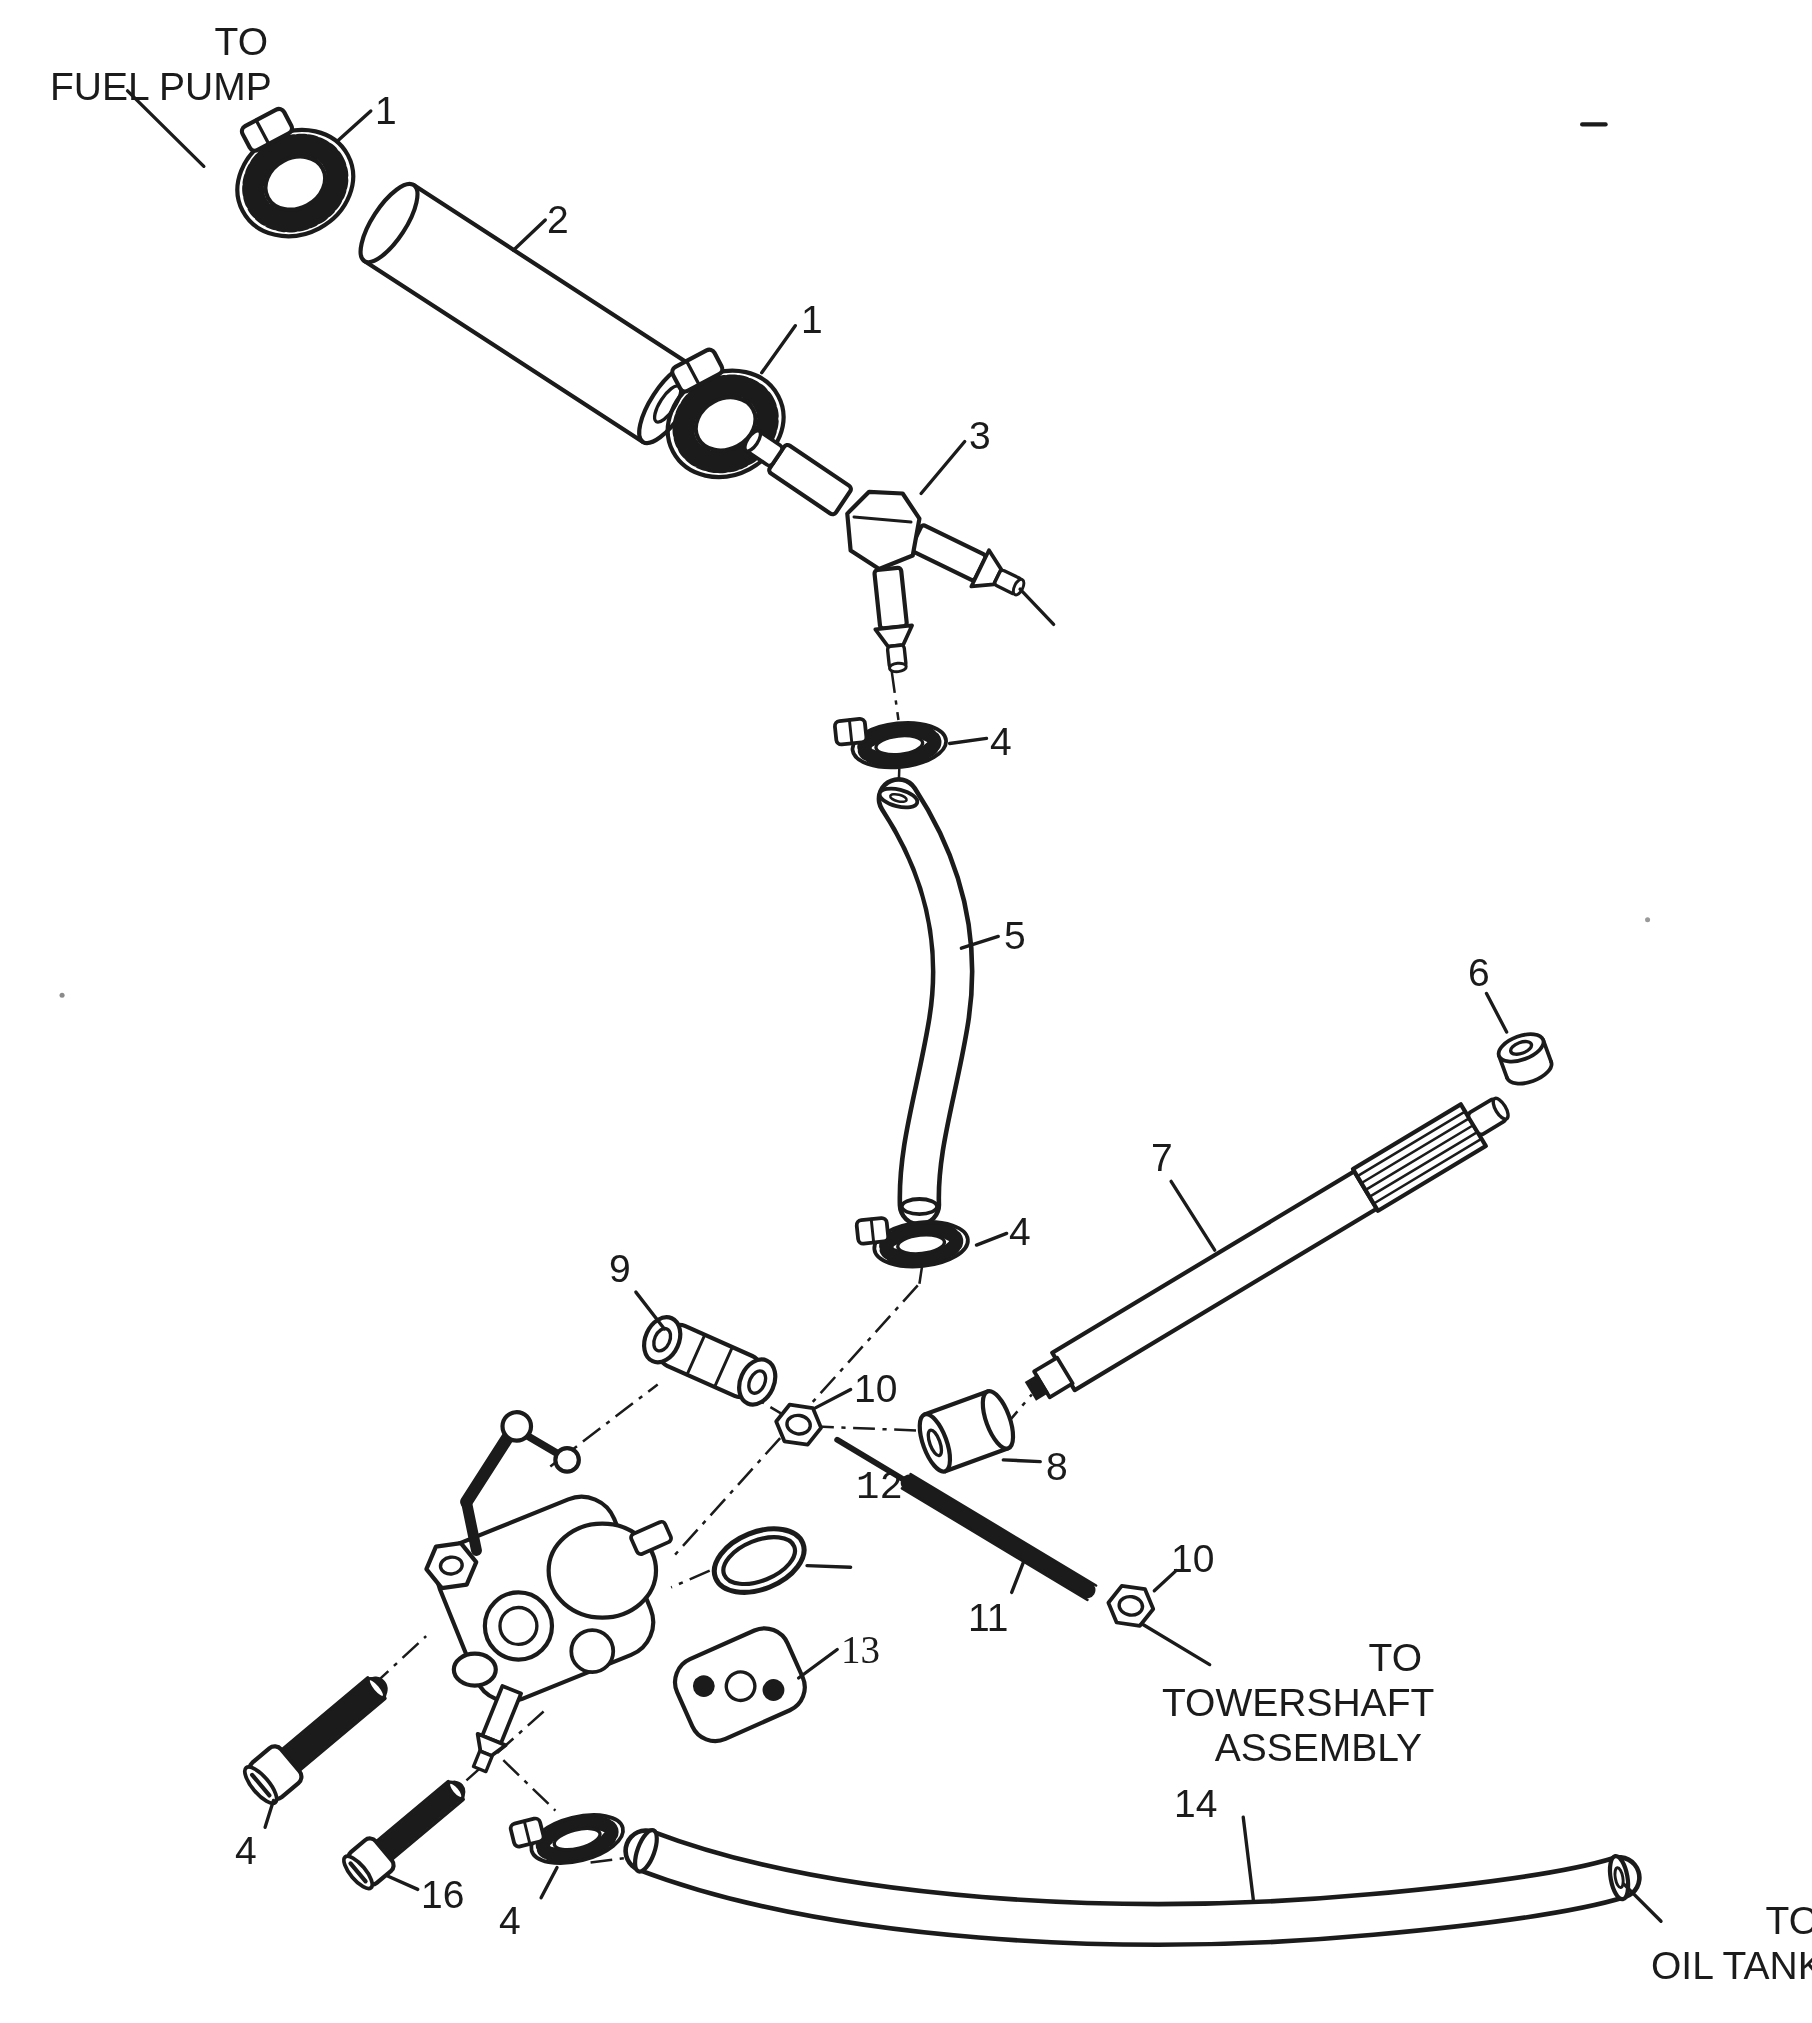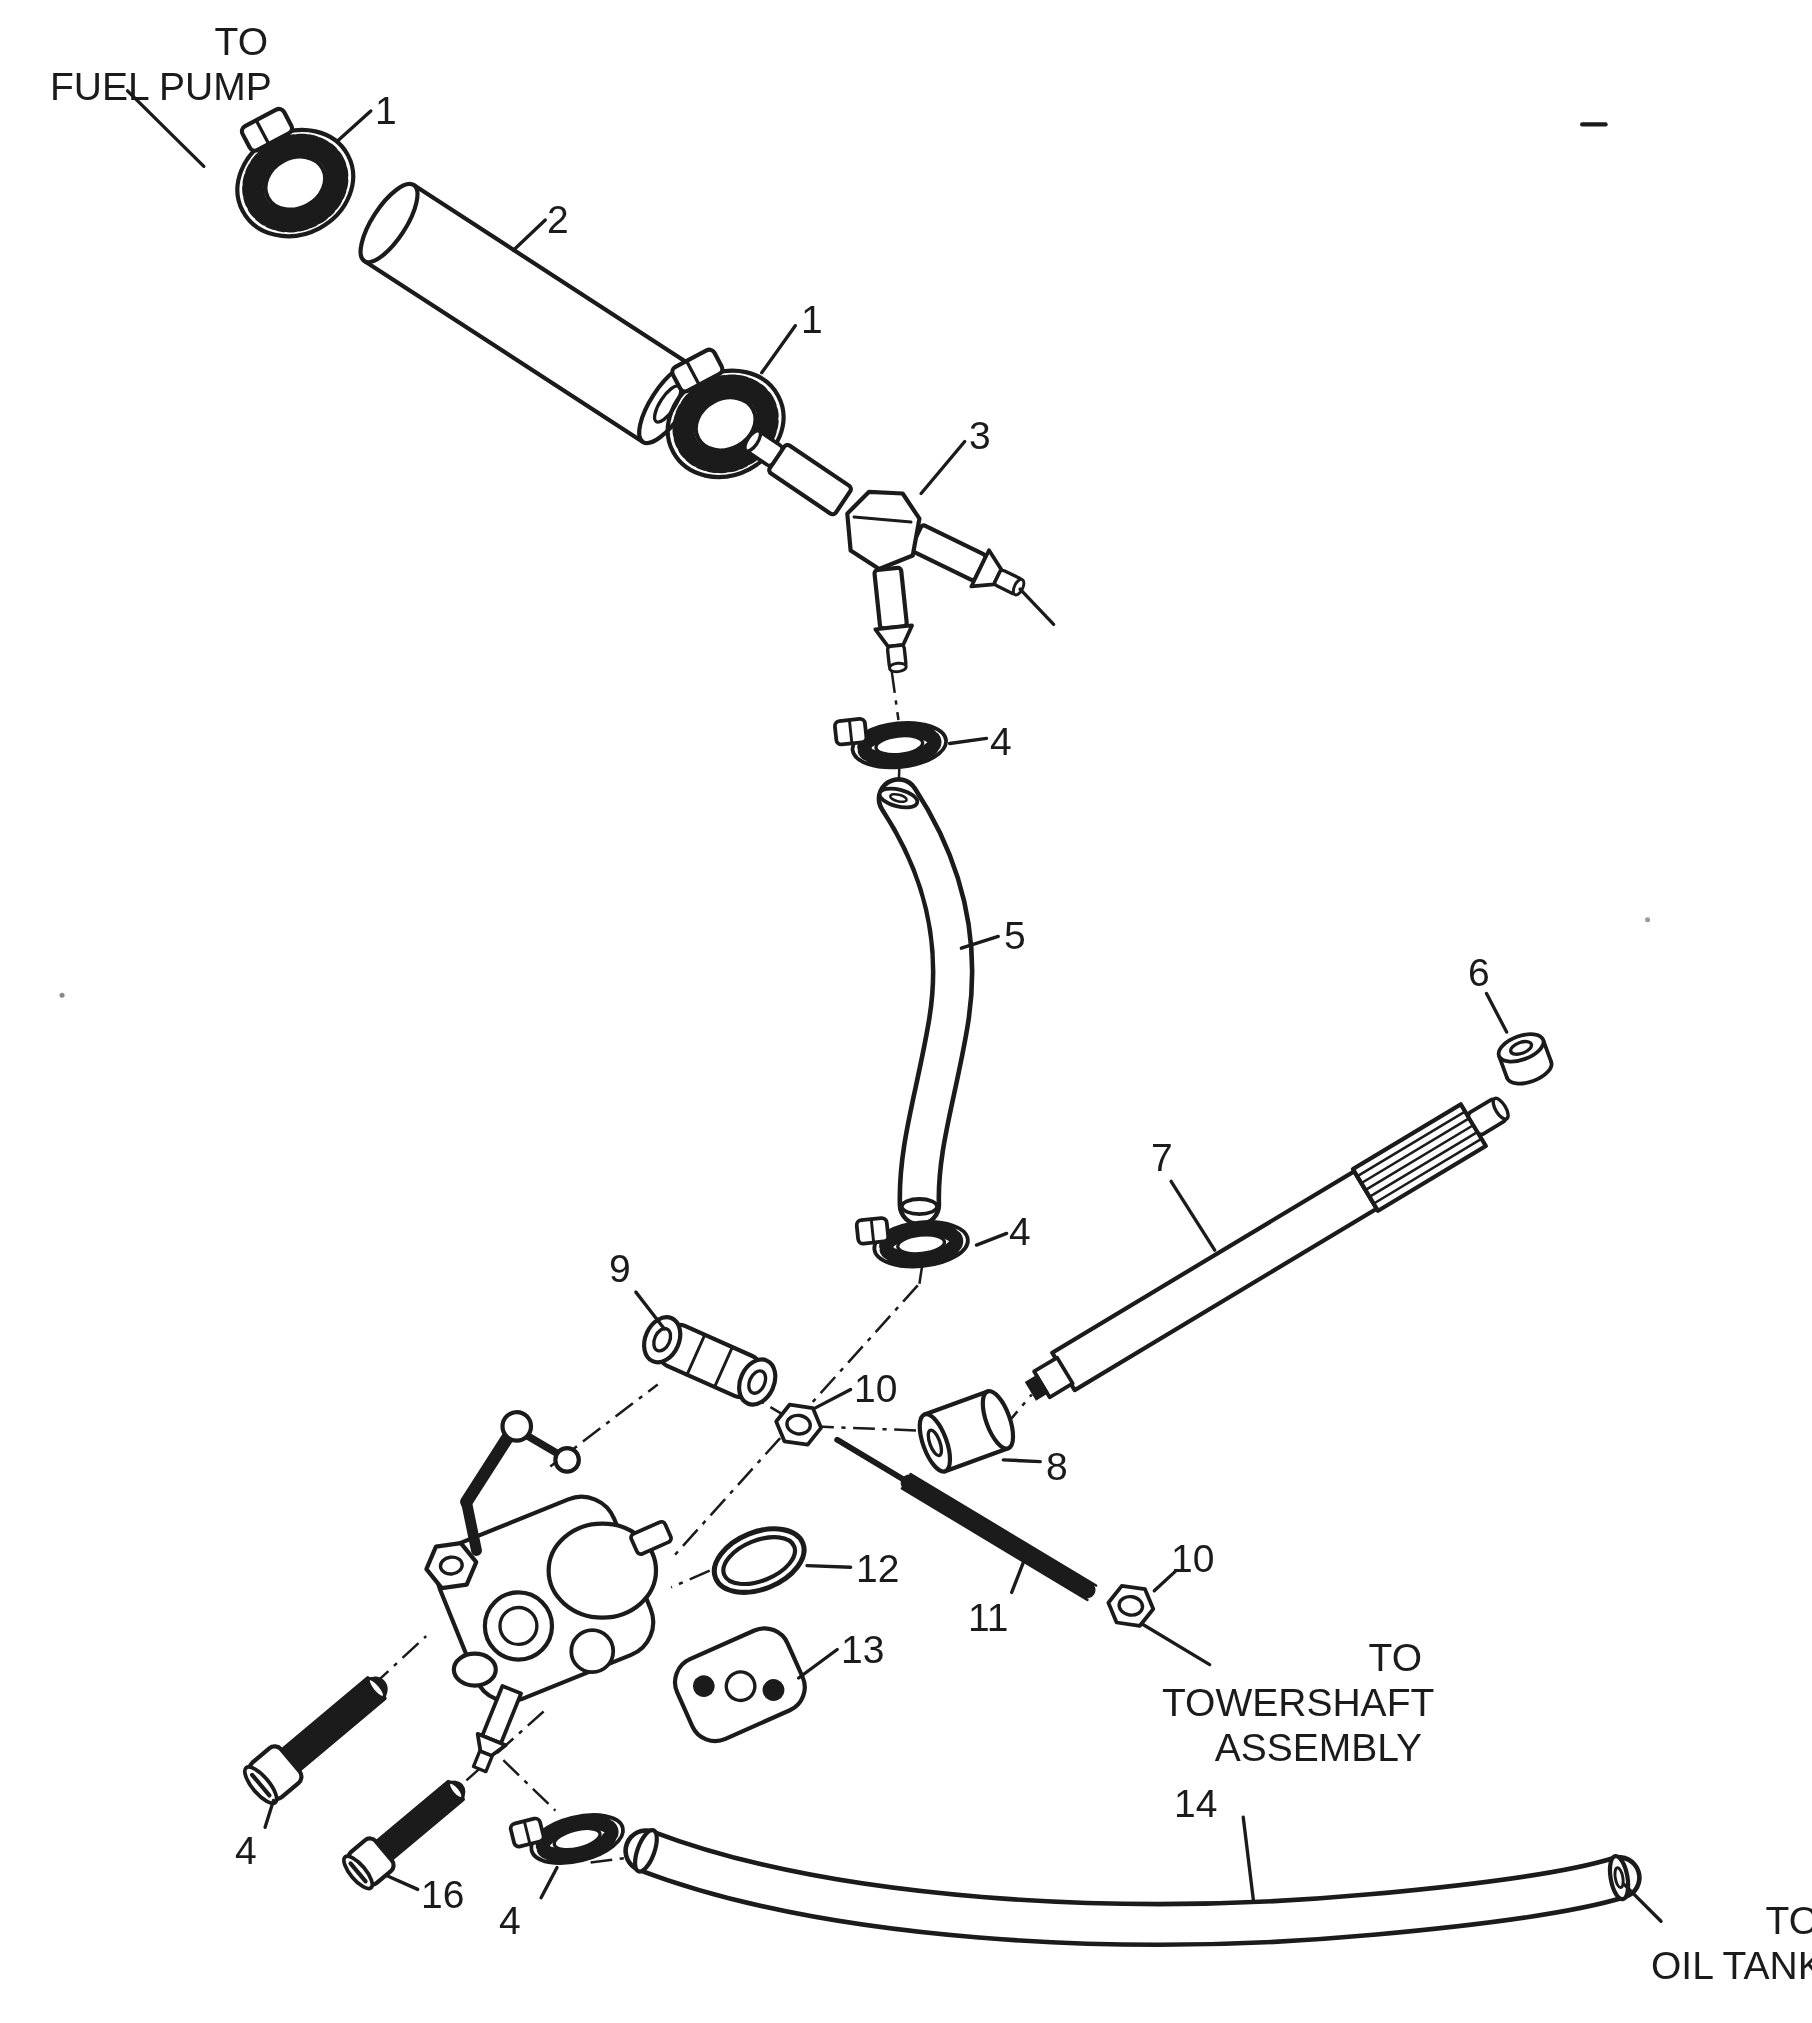--- a/index.html
+++ b/index.html
@@ -296,23 +296,23 @@
   <div class="part-num" style="left:801px;  top:300px;">1</div>
   <div class="part-num" style="left:969px; top:416px;">3</div>
   <div class="part-num" style="left:990px; top:722px;">4</div>
   <div class="part-num" style="left:1004px; top:916px;">5</div>
   <div class="part-num" style="left:1468px; top:953px;">6</div>
   <div class="part-num" style="left:1151px; top:1138px;">7</div>
   <div class="part-num" style="left:1009px; top:1212px;">4</div>
   <div class="part-num" style="left:609px;  top:1249px;">9</div>
   <div class="part-num" style="left:854px; top:1369px;">10</div>
   <div class="part-num" style="left:1046px; top:1447px;">8</div>
-  <div class="part-num" style="left:856px; top:1549px;">12</div>
+  <div class="part-num" style="left:856px; top:1468px;font-family:Liberation Mono, monospace;">12</div>
   <div class="part-num" style="left:968px; top:1598px;">11</div>
   <div class="part-num" style="left:1171px; top:1539px;">10</div>
-  <div class="part-num" style="left:841px; top:1630px;">13</div>
+  <div class="part-num" style="left:841px; top:1630px;font-family:Liberation Serif, serif;">13</div>
   <div class="part-num" style="left:235px;  top:1831px;">4</div>
   <div class="part-num" style="left:421px;  top:1875px;">16</div>
   <div class="part-num" style="left:499px;  top:1901px;">4</div>
   <div class="part-num" style="left:1174px; top:1776px;margin-top:8px;">14</div>
 
 </div>
 
 
 </body></html>

